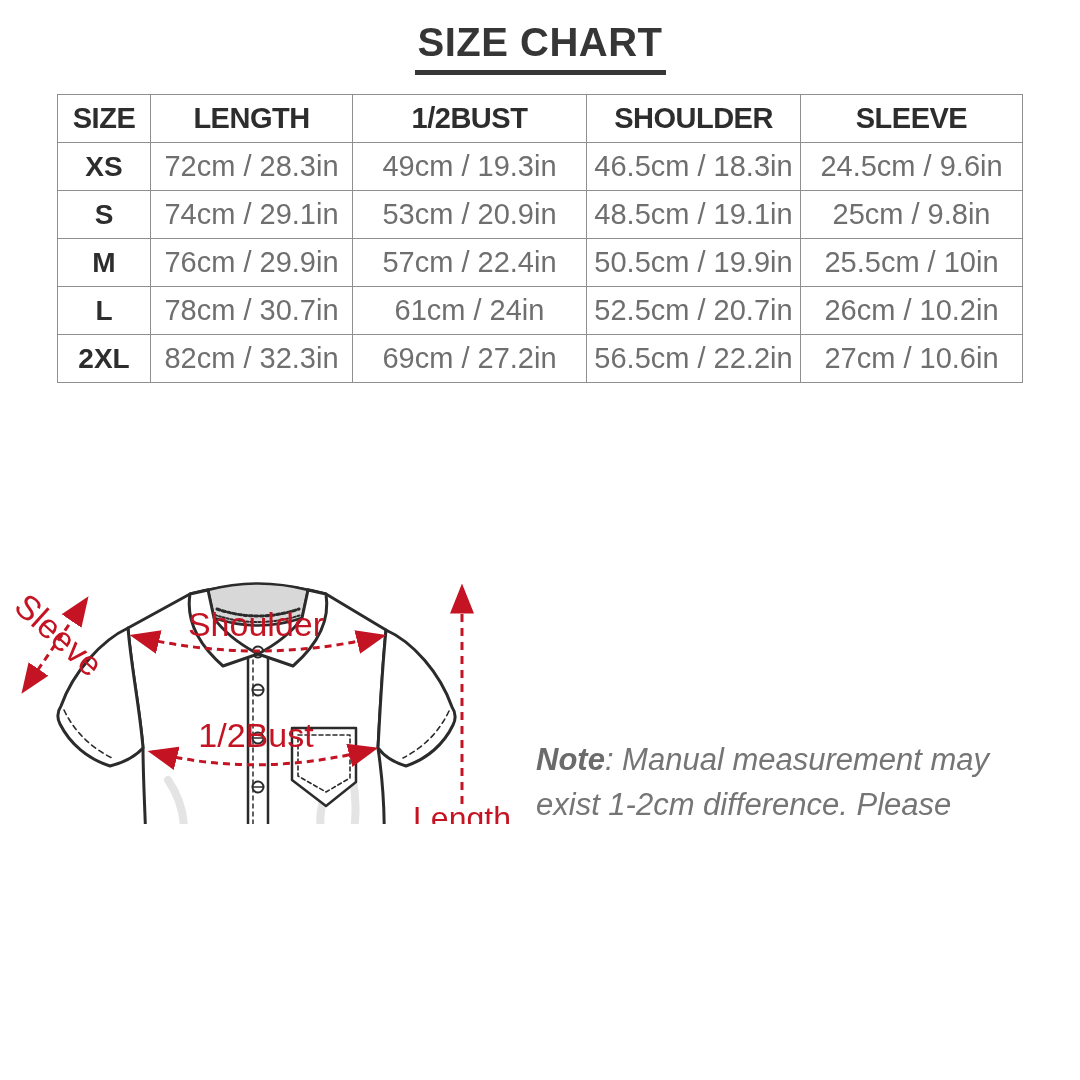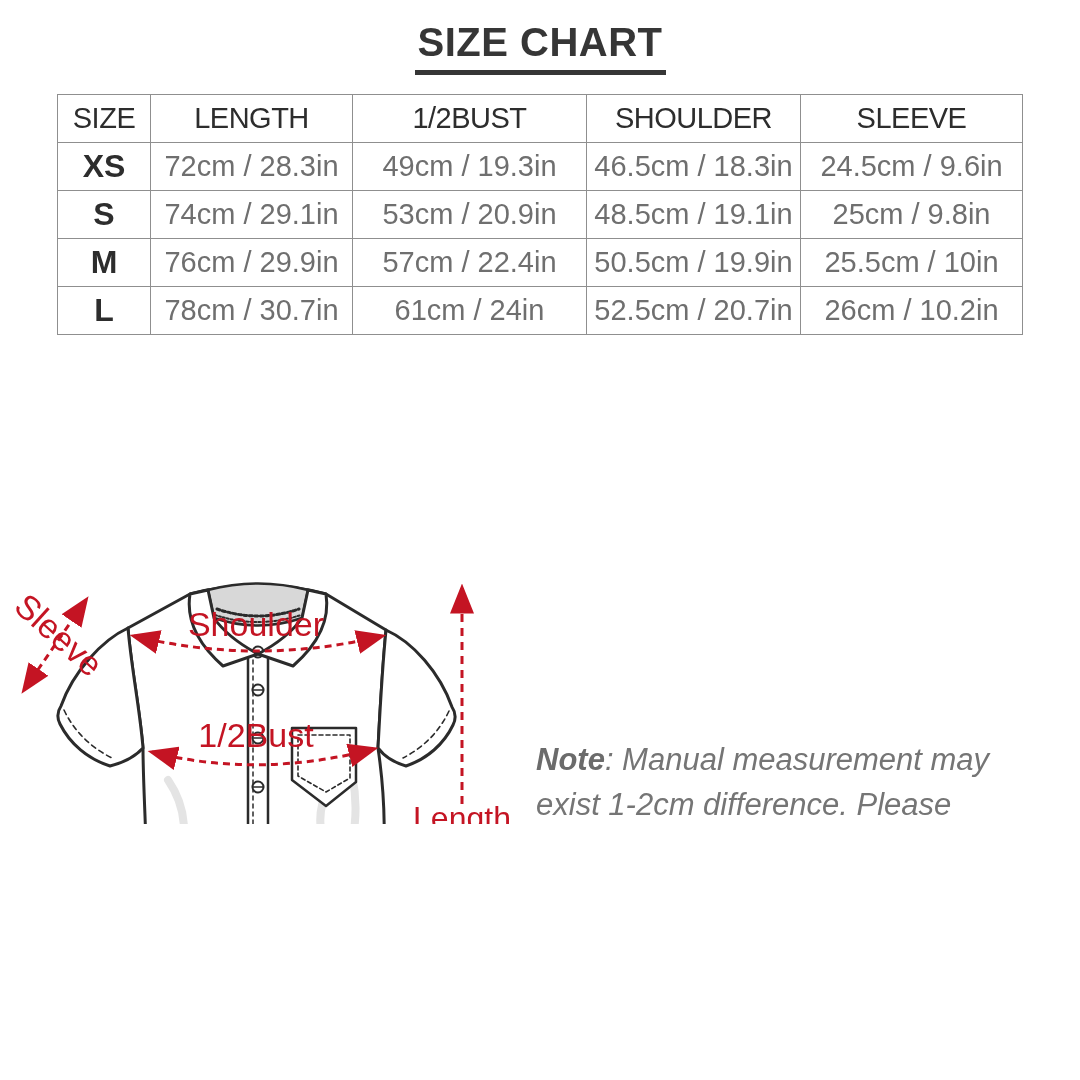--- a/index.html
+++ b/index.html
@@ -15,23 +15,23 @@
   }
   
   .size-table{
     position:absolute;left:57px;top:94px;width:965px;
     border-collapse:collapse;table-layout:fixed;background:#fff;
   }
   .size-table th,.size-table td{
     border:1px solid #8f8f8f;height:47px;text-align:center;vertical-align:middle;
     padding:0;white-space:nowrap;overflow:hidden;
   }
-  .size-table th{font-size:29px;font-weight:normal;color:#2d2d2d;letter-spacing:-.5px;}
+  .size-table th{font-size:29px;font-weight:bold;color:#2d2d2d;letter-spacing:-.5px;}
   .size-table td{font-size:29px;color:#6f6f6f;}
-  .size-table td.size-col{font-size:32px;font-weight:bold;color:#2d2d2d;}
+  .size-table td.size-col{font-size:28px;font-weight:bold;color:#2d2d2d;}
   
   .diagram{position:absolute;left:0;top:560px;}
   .ann-label{font-family:"Liberation Sans", sans-serif;font-size:34px;fill:#c41423;}
   .ann-label-sm{font-family:"Liberation Sans", sans-serif;font-size:32px;fill:#c41423;}
   .halo{paint-order:stroke;stroke:#ffffff;stroke-width:8px;}
   
   .note{
     position:absolute;left:536px;top:706px;width:460px;
     font-size:31px;line-height:45px;color:#757575;font-style:italic;
   }
@@ -82,20 +82,27 @@
       <td>57cm / 22.4in</td>
       <td>50.5cm / 19.9in</td>
       <td>25.5cm / 10in</td>
     </tr>
     <tr>
       <td class="size-col">L</td>
       <td>78cm / 30.7in</td>
       <td>61cm / 24in</td>
       <td>52.5cm / 20.7in</td>
       <td>26cm / 10.2in</td>
+    </tr>
+    <tr>
+      <td class="size-col">2XL</td>
+      <td>82cm / 32.3in</td>
+      <td>69cm / 27.2in</td>
+      <td>56.5cm / 22.2in</td>
+      <td>27cm / 10.6in</td>
     </tr>
   </tbody>
     </table>
 
   <svg class="diagram" width="540" height="520" viewBox="0 0 540 520">
     <defs>
       <marker id="ah" markerWidth="10" markerHeight="8" refX="8.5" refY="4" orient="auto-start-reverse">
         <path d="M0,0 L10,4 L0,8 Z" fill="#c41423"></path>
       </marker>
     </defs>

